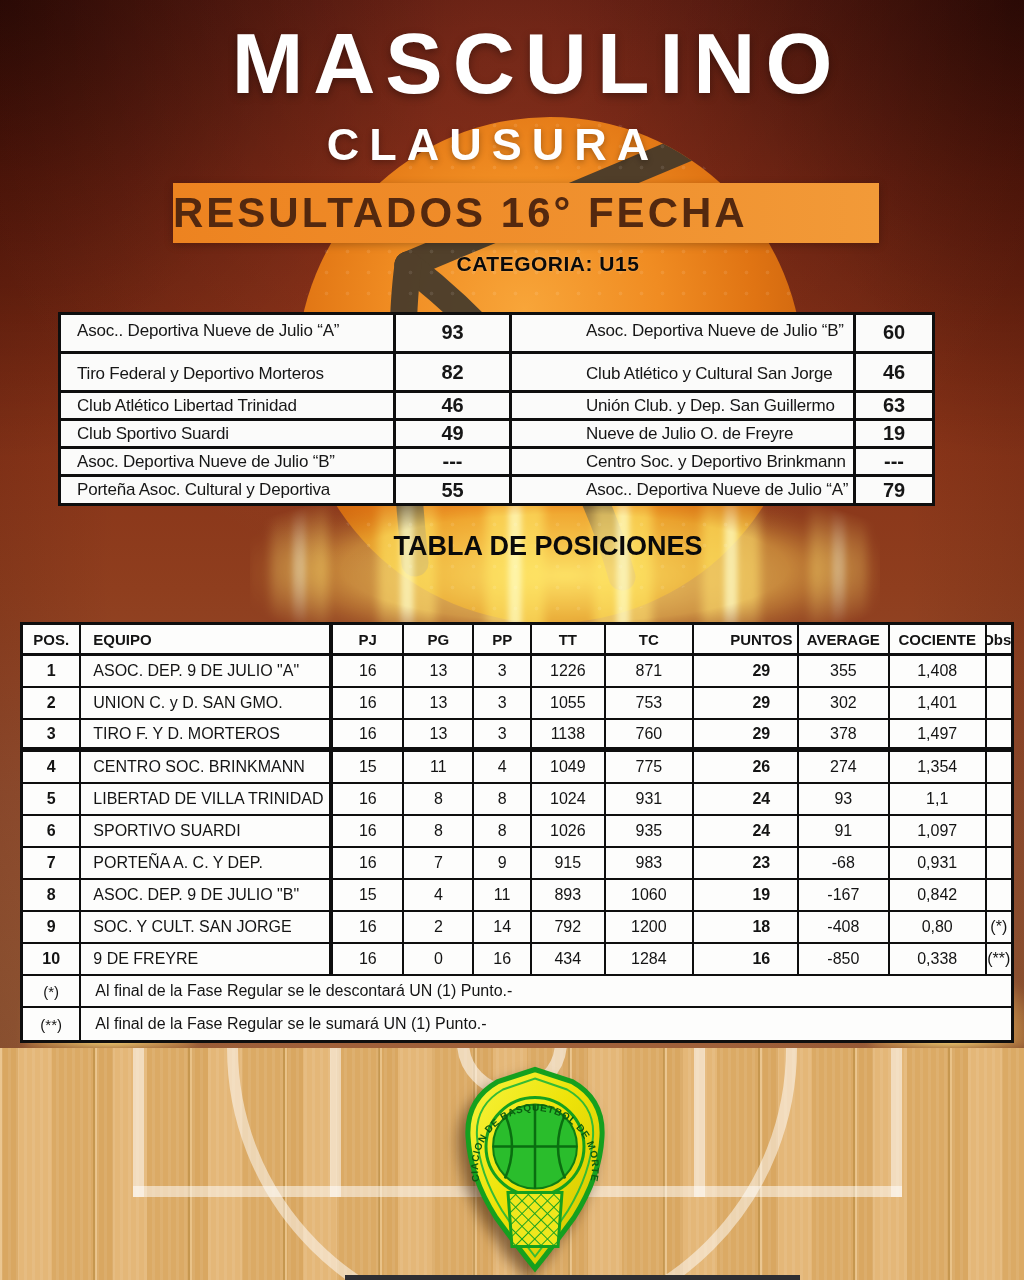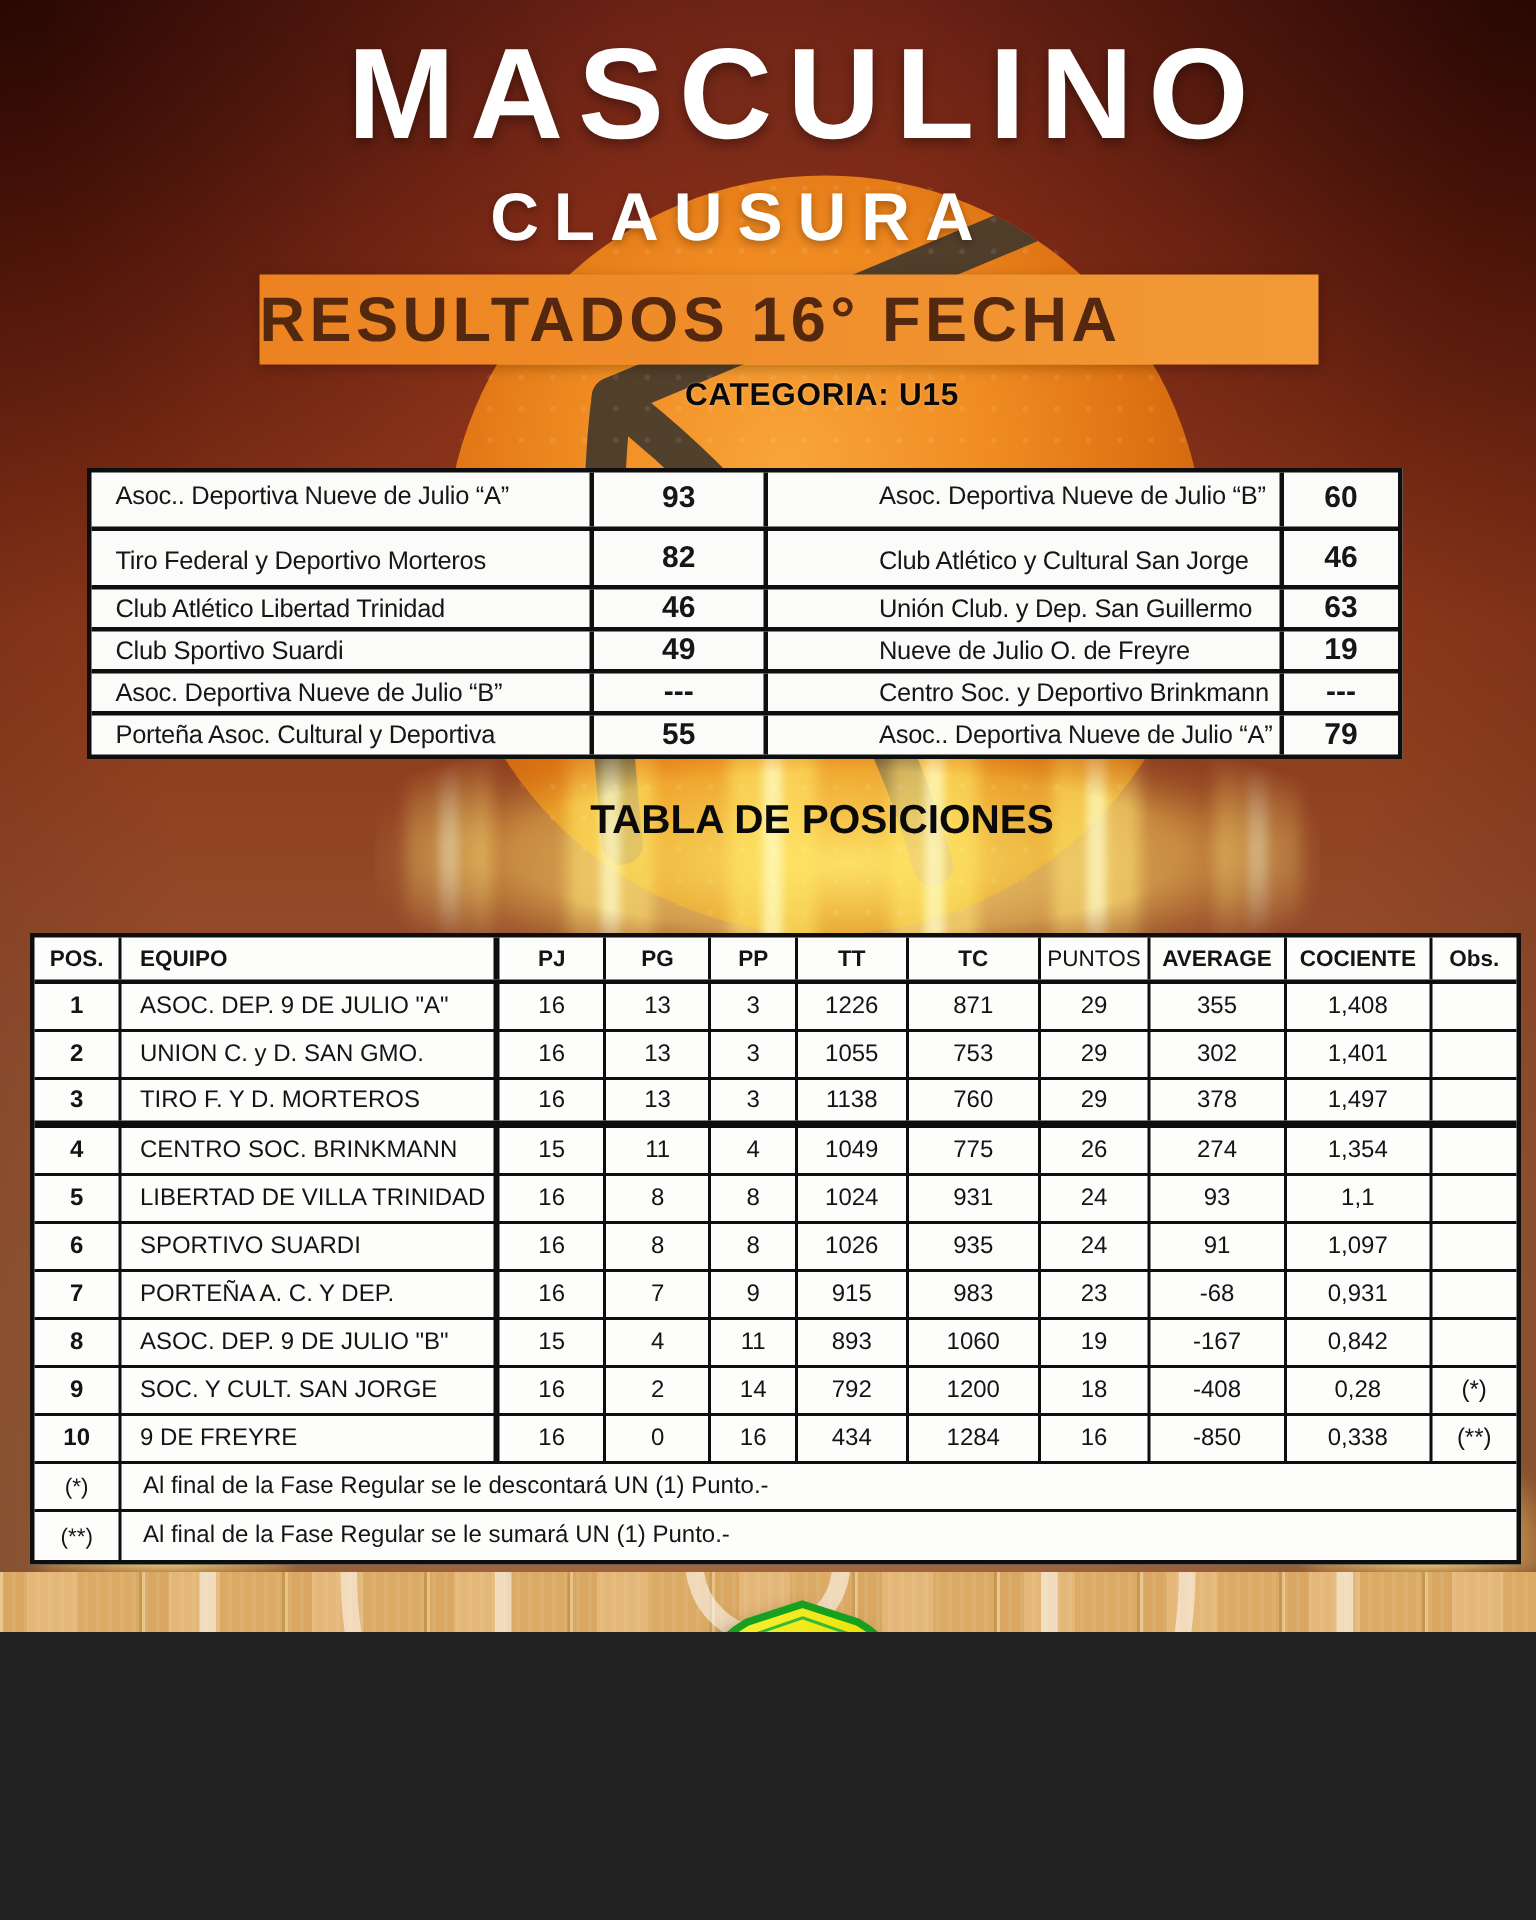--- a/index.html
+++ b/index.html
@@ -1,17 +1,17 @@
 <!DOCTYPE html>
 <html><head>
 <meta charset="utf-8">
 <style>
   * { margin:0; padding:0; box-sizing:border-box; }
   body { background:#222; font-family:"Liberation Sans", sans-serif; }
-  .poster{ position:relative; width:1024px; height:1088px; overflow:hidden;
+  .poster{ position:relative; width:1024px; height:1280px; overflow:hidden;
            font-family:"Liberation Sans", sans-serif; }
 
   
   .bg{ position:absolute; inset:0; z-index:0;
     background:
       radial-gradient(circle at 50% 4%, rgba(255,200,150,0.10), transparent 42%),
       radial-gradient(circle at 0% 0%, rgba(0,0,0,0.50), transparent 28%),
       radial-gradient(circle at 100% 0%, rgba(0,0,0,0.50), transparent 28%),
       radial-gradient(ellipse at 50% 45%, transparent 55%, rgba(35,6,3,0.28) 100%),
       linear-gradient(180deg,#5e1309 0%,#78200e 14%,#863016 30%,#8f3e1e 46%,
@@ -87,21 +87,21 @@
   .st-cell:last-child{ border-right:none; }
   .st-header .st-cell{ font-size:15px; font-weight:bold; }
   .st-cell:nth-child(1){ flex:0 0 5.9%; font-weight:bold; }
   .st-cell:nth-child(2){ flex:0 0 25.5%; justify-content:flex-start; padding-left:12px;
     border-right-width:4px; }
   .st-cell:nth-child(3){ flex:0 0 7.2%; }
   .st-cell:nth-child(4){ flex:0 0 7.1%; }
   .st-cell:nth-child(5){ flex:0 0 5.8%; }
   .st-cell:nth-child(6){ flex:0 0 7.5%; }
   .st-cell:nth-child(7){ flex:0 0 8.9%; }
-  .st-cell:nth-child(8){ flex:0 0 7.4%; font-weight:normal; }
+  .st-cell:nth-child(8){ flex:0 0 7.4%; font-weight:bold;margin-left:32px; }
   .st-cell:nth-child(9){ flex:0 0 9.2%; }
   .st-cell:nth-child(10){ flex:0 0 9.8%; }
   .st-cell:nth-child(11){ flex:1; }
   .st-note{ display:flex; height:32px; border-bottom:2px solid #0e0e0e; }
   .st-note:last-child{ border-bottom:none; }
   .st-note-mark{ flex:0 0 5.9%; display:flex; align-items:center; justify-content:center;
     border-right:2px solid #0e0e0e; font-size:15px; color:#141414; }
   .st-note-text{ flex:1; display:flex; align-items:center; padding-left:14px;
     font-size:16px; color:#141414; }
 
@@ -328,21 +328,21 @@
       <div class="st-row">
         <div class="st-cell">9</div>
         <div class="st-cell">SOC. Y CULT. SAN JORGE</div>
         <div class="st-cell">16</div>
         <div class="st-cell">2</div>
         <div class="st-cell">14</div>
         <div class="st-cell">792</div>
         <div class="st-cell">1200</div>
         <div class="st-cell">18</div>
         <div class="st-cell">-408</div>
-        <div class="st-cell">0,28</div>
+        <div class="st-cell">0,80</div>
         <div class="st-cell">(*)</div>
       </div>
       <div class="st-row">
         <div class="st-cell">10</div>
         <div class="st-cell">9 DE FREYRE</div>
         <div class="st-cell">16</div>
         <div class="st-cell">0</div>
         <div class="st-cell">16</div>
         <div class="st-cell">434</div>
         <div class="st-cell">1284</div>

